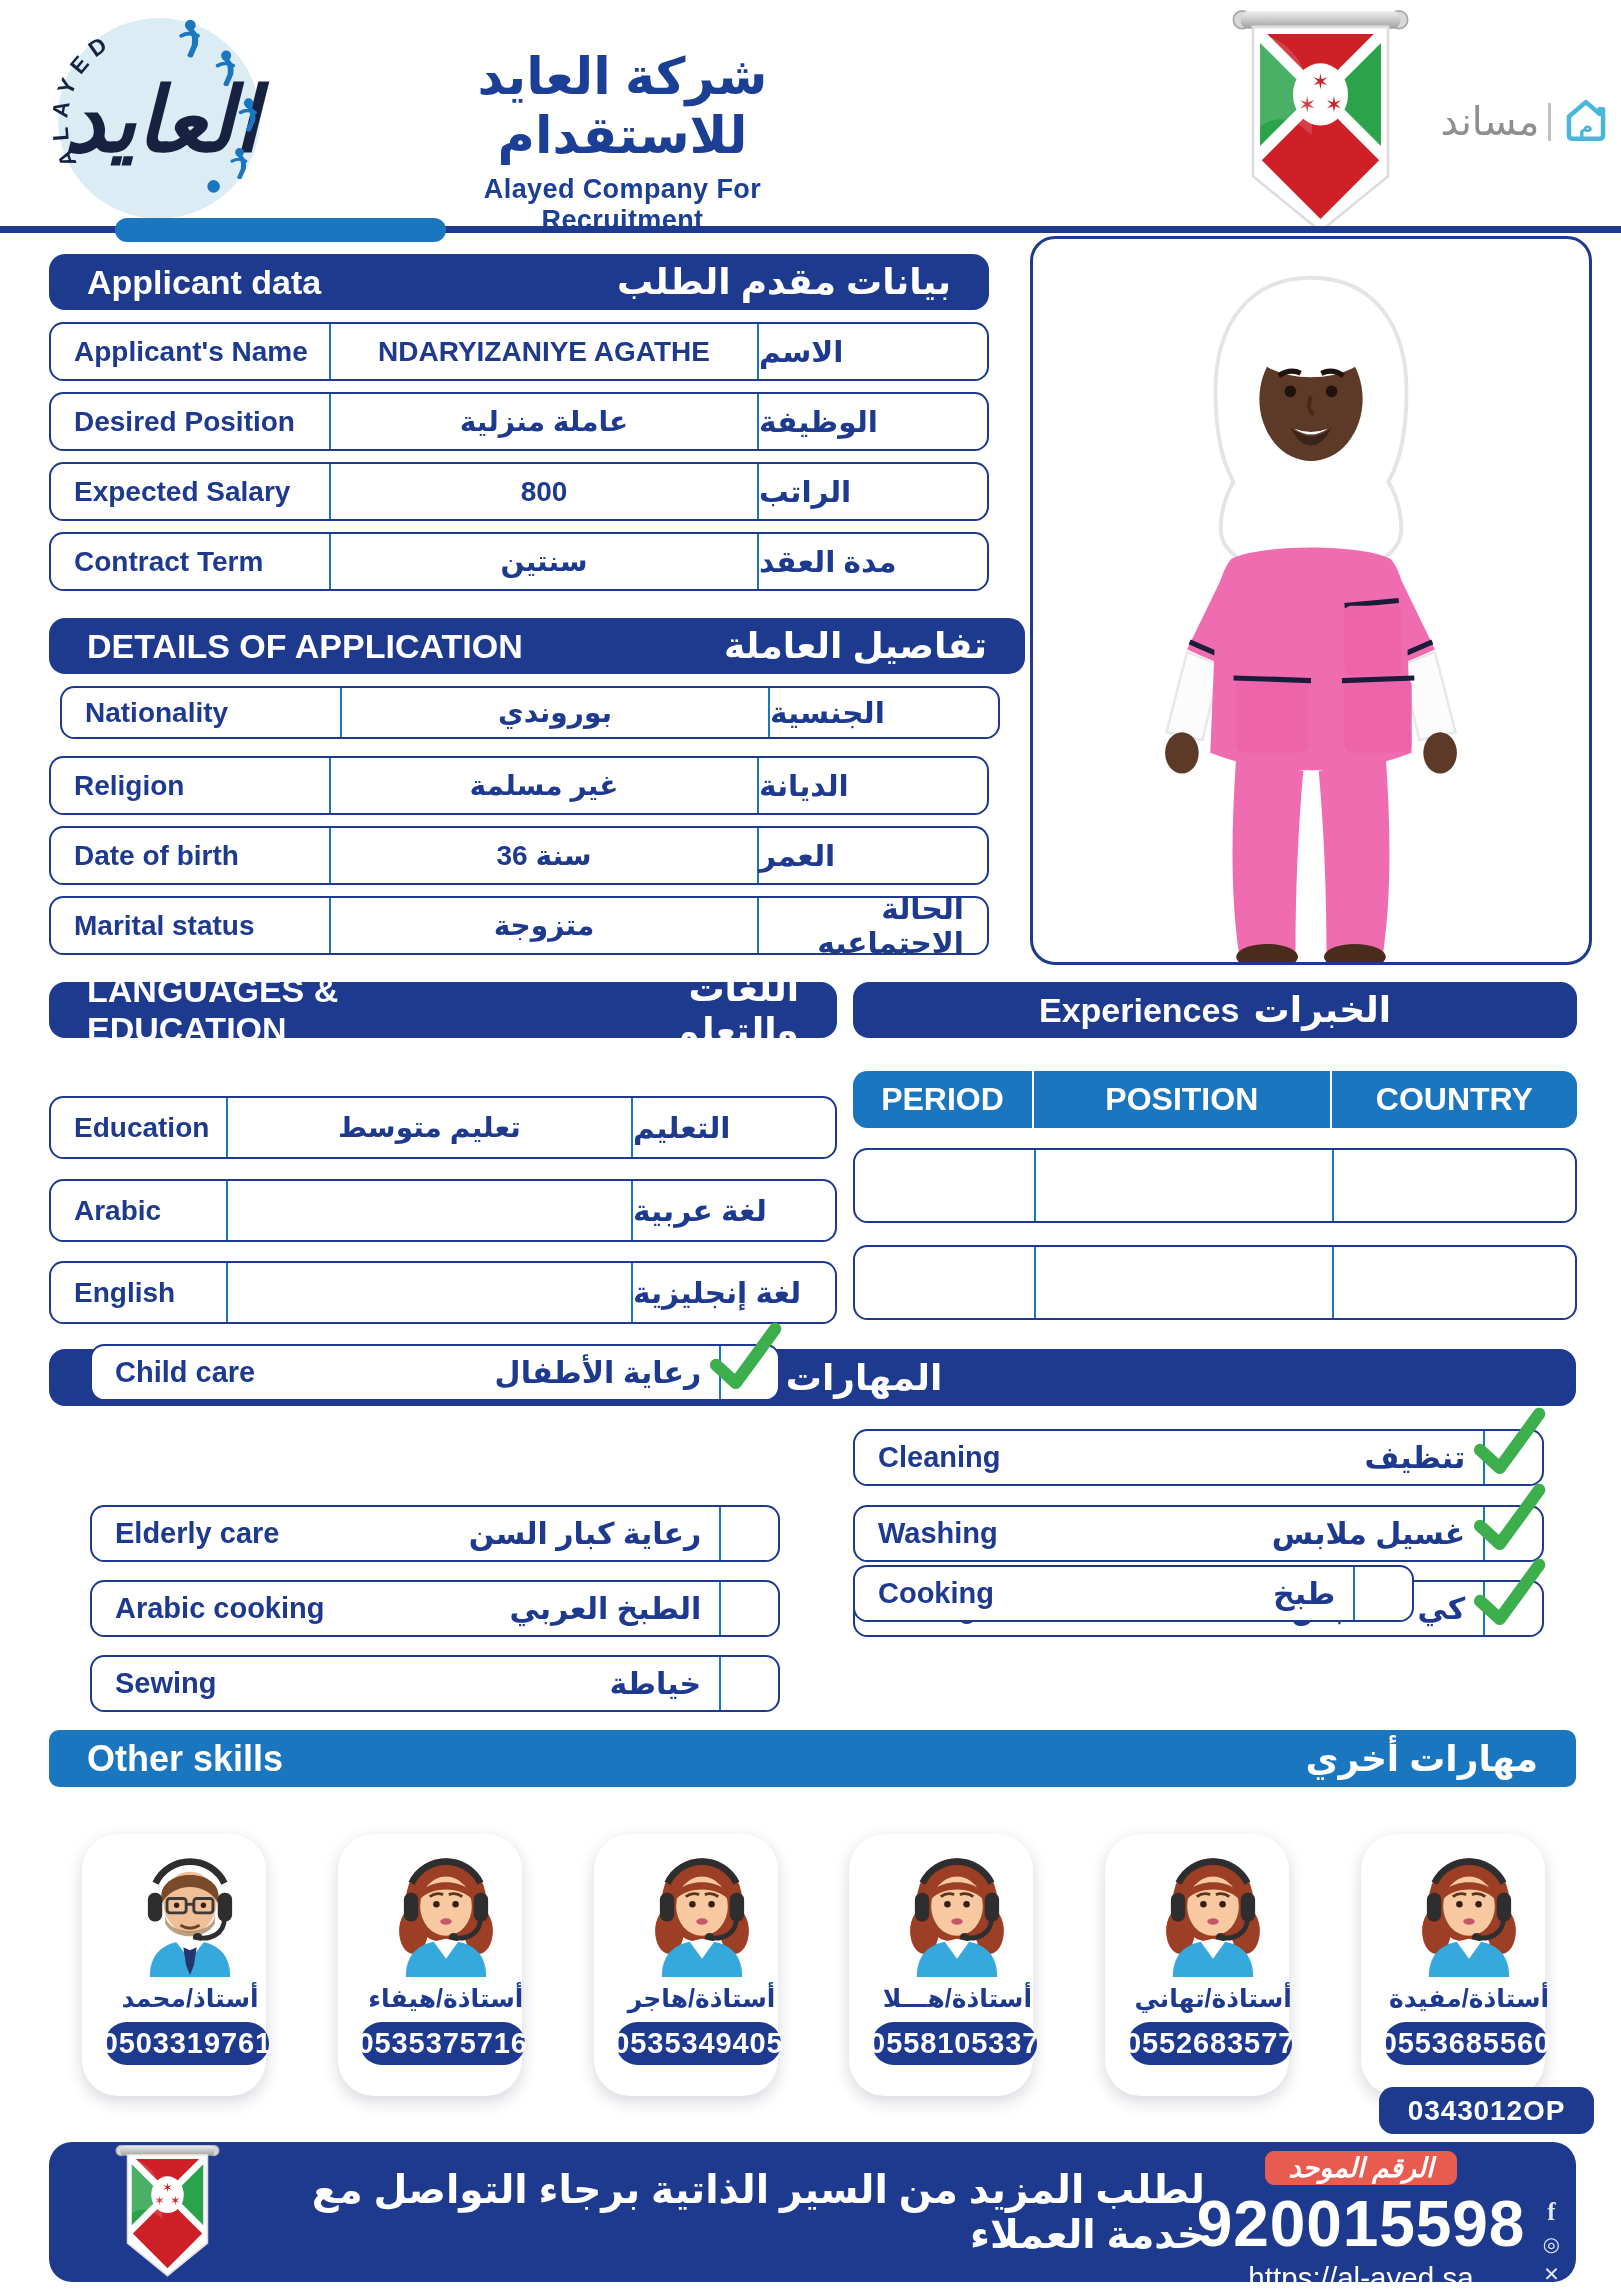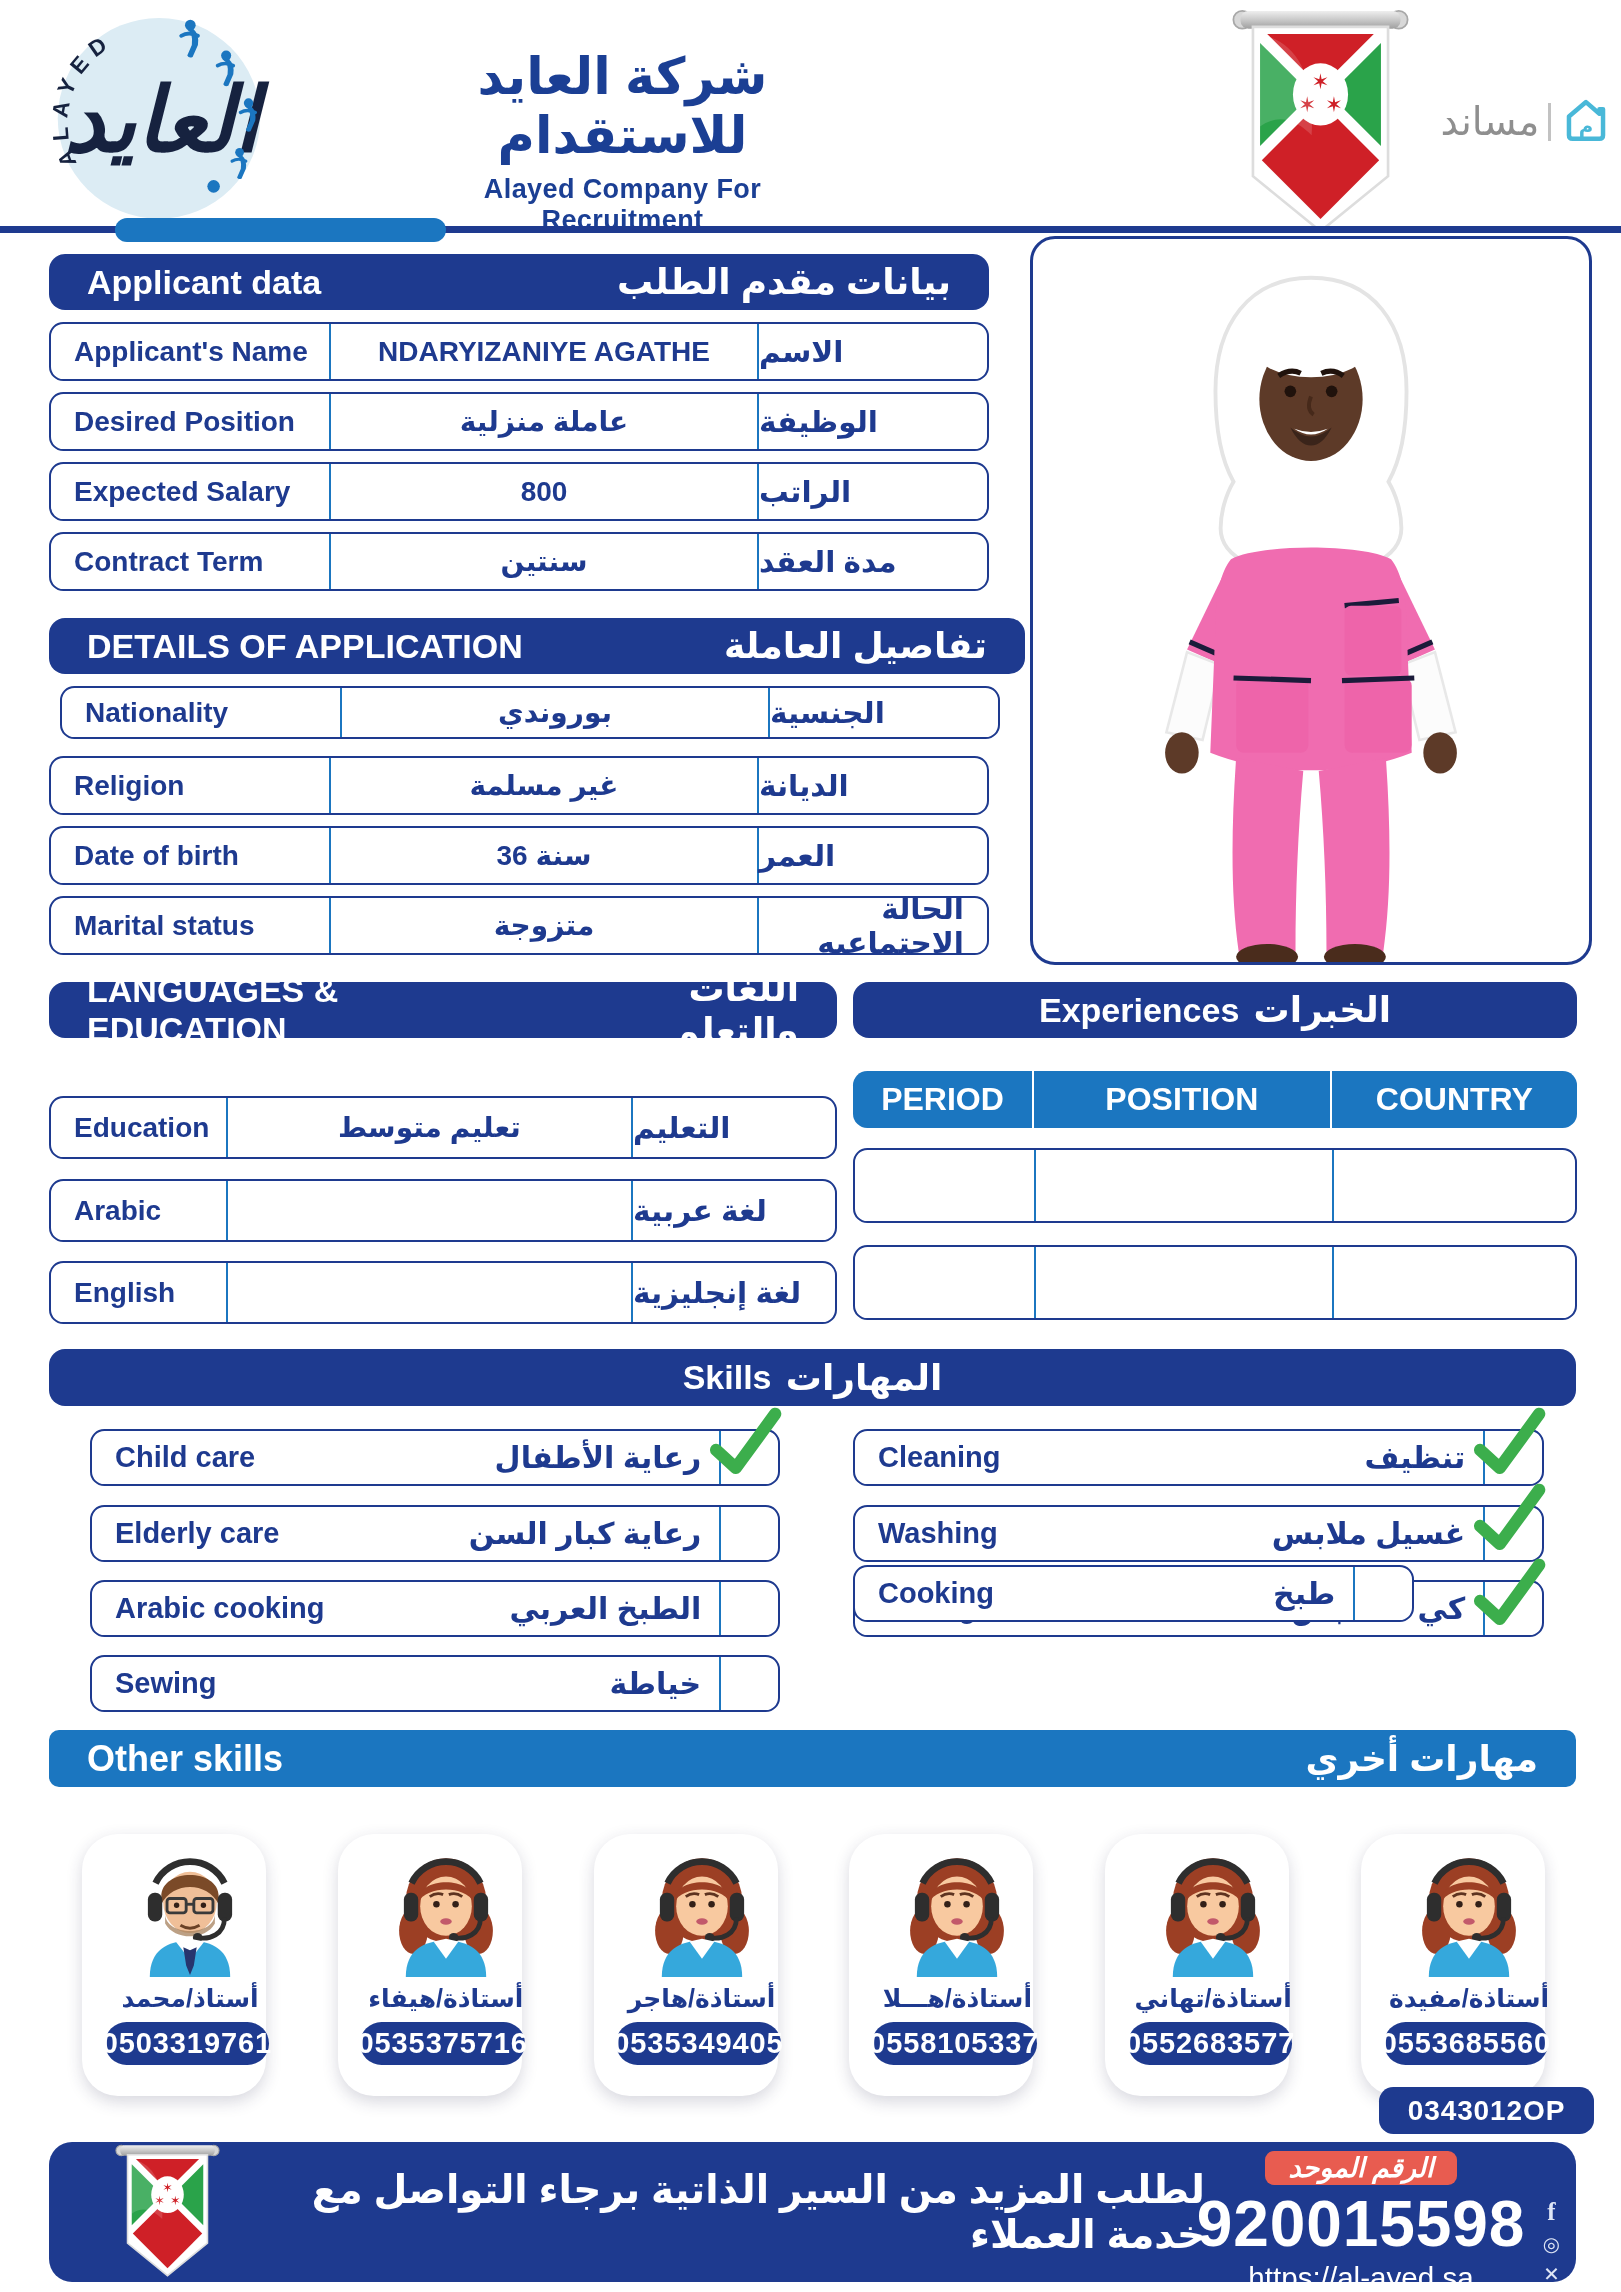--- a/index.html
+++ b/index.html
@@ -326,21 +326,21 @@
         <div class="vdiv"></div>
         <div class="cell" style="width: 244px; flex: 1 1 0%; justify-content: center;"></div>
       </div>
     </div>
 
   <div class="bar centered" style="left:49px; top:1349px; width:1527px; height:57px;">
     <span>Skills</span>
     <span class="ar">المهارات</span>
   </div>
   <div id="skills-left">
-      <div class="skill-row" style="left: 90px; top: 1429px; width: 690px; height: 57px;">
+      <div class="skill-row" style="left: 90px; top: 1344px; width: 690px; height: 57px;">
         <div class="c-en">Child care</div>
         <div class="c-ar">رعاية الأطفال</div>
         <div class="vdiv"></div>
         <div class="c-check">
           <svg viewBox="0 0 100 100">
             <path d="M16,56 L40,78 L88,12" fill="none" stroke="#3cae4c" stroke-width="15" stroke-linecap="round" stroke-linejoin="round"></path>
           </svg>
         </div>
       </div>
       <div class="skill-row" style="left: 90px; top: 1505px; width: 690px; height: 57px;">

